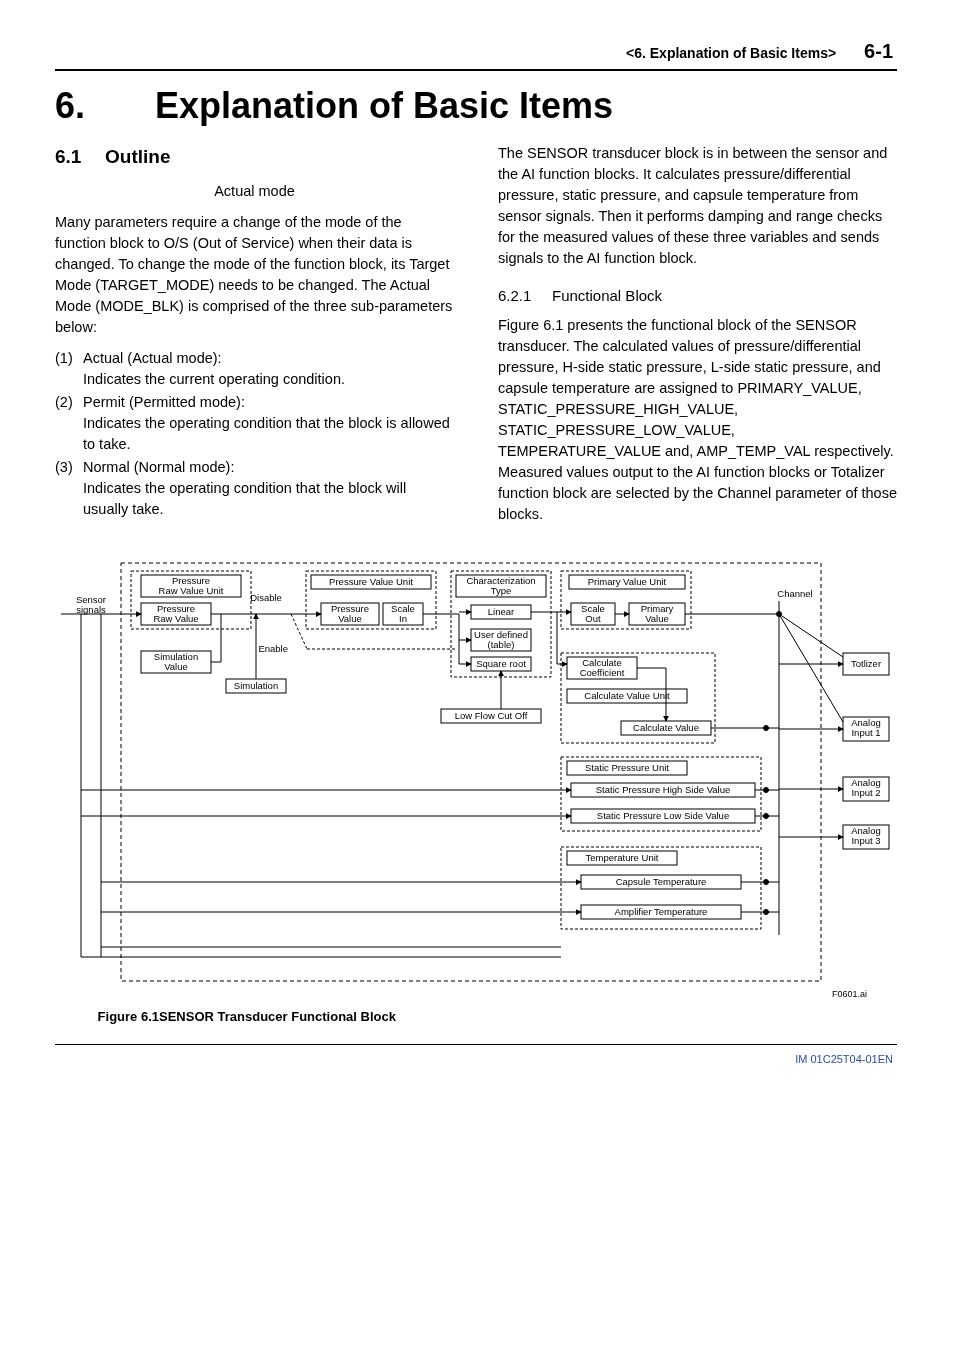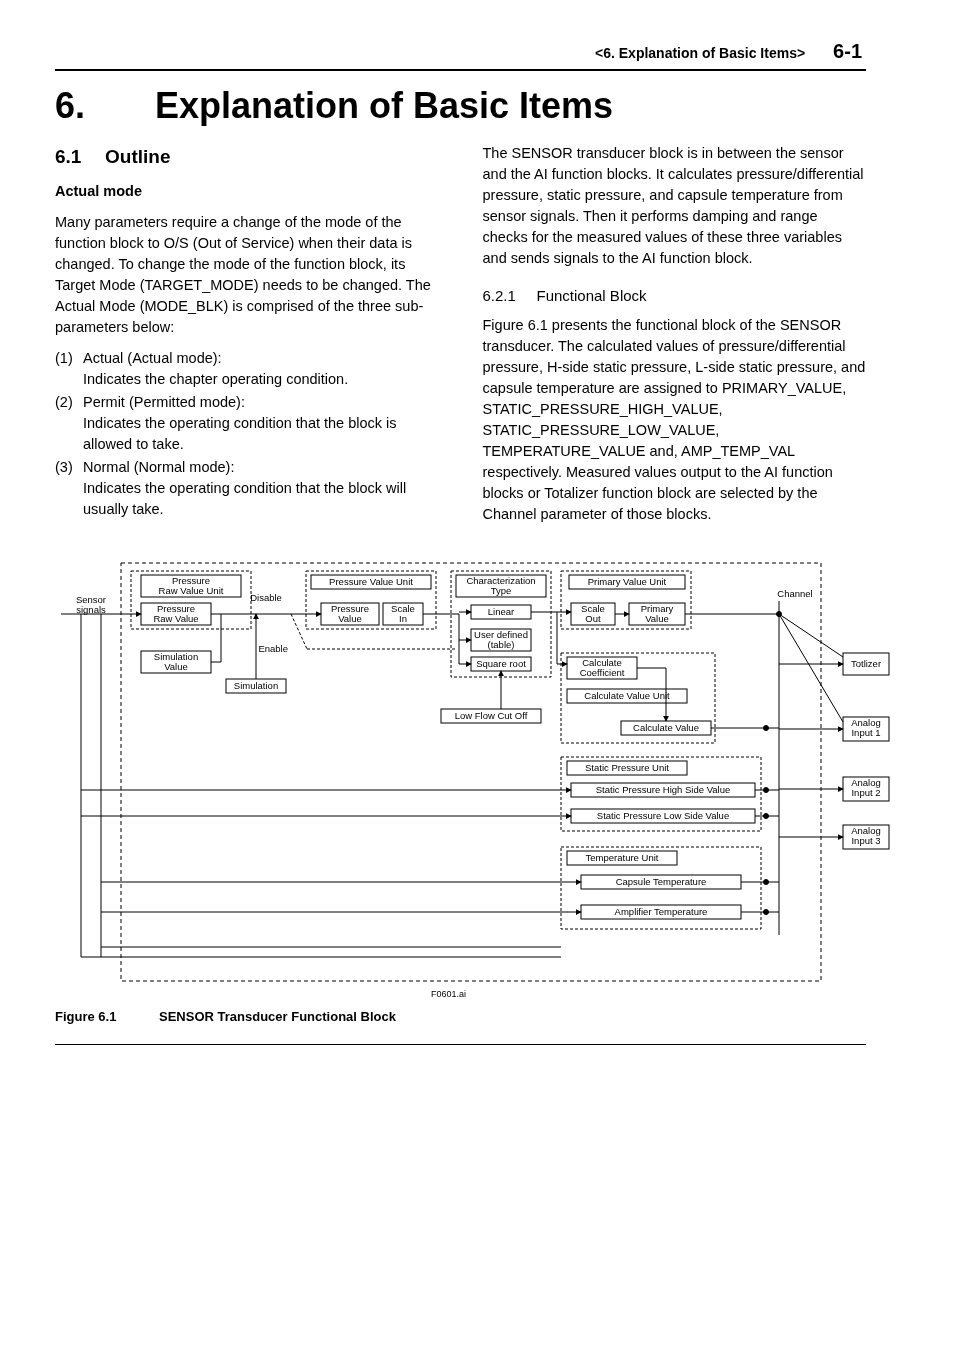--- a/index.html
+++ b/index.html
@@ -1,42 +1,42 @@
 <!DOCTYPE html>
 <html><head>
 <meta charset="utf-8">
 <style>
   * { box-sizing: border-box; margin: 0; padding: 0; }
   html, body { width: 954px; height: 1350px; background: #fff; font-family: Arial, Helvetica, sans-serif; color: #000; }
-  .page { padding: 40px 88px 30px 55px; position: relative; height: 100%; }
+  .page { padding: 40px 57px 30px 55px; position: relative; height: 100%; }
   .header-row { display: flex; justify-content: flex-end; align-items: baseline; gap: 28px; padding-right: 4px; }
   .header-crumb { font-size: 14px; font-weight: bold; }
   .header-pg { font-size: 20px; font-weight: bold; }
   .hr { border: none; border-top: 2px solid #000; margin-top: 6px; }
   h1.title { font-size: 36px; font-weight: bold; margin-top: 14px; margin-bottom: 16px; }
   h1 .num { display: inline-block; width: 100px; }
   .columns { display: flex; gap: 44px; }
   .col { flex: 1; font-size: 14.5px; line-height: 1.45; }
   .col h2 { font-size: 19px; font-weight: bold; margin-bottom: 10px; }
   .col h2 .snum { display: inline-block; width: 50px; }
   .col h3 { font-size: 15px; font-weight: normal; margin-top: 16px; margin-bottom: 8px; }
   .col h3 .ssnum { display: inline-block; width: 54px; }
   .col p { margin-bottom: 10px; }
-  .subhead { font-weight: bold; margin-bottom: 8px; }
+  .subhead { font-weight: normal; margin-bottom: 8px; text-align: center; }
   .list { margin-left: 0; }
   .list .item { display: flex; margin-bottom: 2px; }
   .list .idx { flex: 0 0 28px; }
   .list .content { flex: 1; }
   .diagram { margin-top: 22px; padding-left: 6px; }
   .diagram svg { display: block; }
   .figcap { font-size: 13px; font-weight: bold; margin-top: 10px; }
-  .figcap .flabel { display: inline-block; width: 104px; }
+  .figcap .flabel { display: inline-block; width: 104px; text-align: right; }
   .foot-hr { border: none; border-top: 1.5px solid #000; margin-top: 20px; }
   .footid { text-align: right; font-size: 11px; color: #2a4aa8; margin-top: 8px; padding-right: 4px; }
-  .diag-ref { font-size: 9px; text-align: center; padding-right: 30px; margin-top: 2px; }
+  .diag-ref { font-size: 9px; text-align: right; padding-right: 30px; margin-top: 2px; }
 </style>
 </head>
 <body>
 
 <div class="page">
   <div class="header-row">
     <div class="header-crumb">&lt;6.  Explanation of Basic Items&gt;</div>
     <div class="header-pg">6-1</div>
   </div>
   <hr class="hr">
@@ -46,21 +46,21 @@
   </h1>
 
   <div class="columns">
     <div class="col">
       <h2><span class="snum">6.1</span><span>Outline</span></h2>
       <p class="subhead">Actual mode</p>
       <p>Many parameters require a change of the mode of the function block to O/S (Out of Service) when their data is changed. To change the mode of the function block, its Target Mode (TARGET_MODE) needs to be changed. The Actual Mode (MODE_BLK) is comprised of the three sub-parameters below:</p>
       <div class="list">
         <div class="item">
           <div class="idx">(1)</div>
-          <div class="content"><span>Actual (Actual mode):</span><br><span>Indicates the chapter operating condition.</span></div>
+          <div class="content"><span>Actual (Actual mode):</span><br><span>Indicates the current operating condition.</span></div>
         </div>
         <div class="item">
           <div class="idx">(2)</div>
           <div class="content"><span>Permit (Permitted mode):</span><br><span>Indicates the operating condition that the block is allowed to take.</span></div>
         </div>
         <div class="item">
           <div class="idx">(3)</div>
           <div class="content"><span>Normal (Normal mode):</span><br><span>Indicates the operating condition that the block will usually take.</span></div>
         </div>
       </div>
@@ -214,13 +214,14 @@
       </g>
     </svg>
     <div class="diag-ref">F0601.ai</div>
   </div>
 
   <div class="figcap">
     <span class="flabel">Figure 6.1</span><span>SENSOR Transducer Functional Block</span>
   </div>
 
   <hr class="foot-hr">
+  <div class="footid">IM 01C25T04-01EN</div>
 </div>
 
 </body></html>

